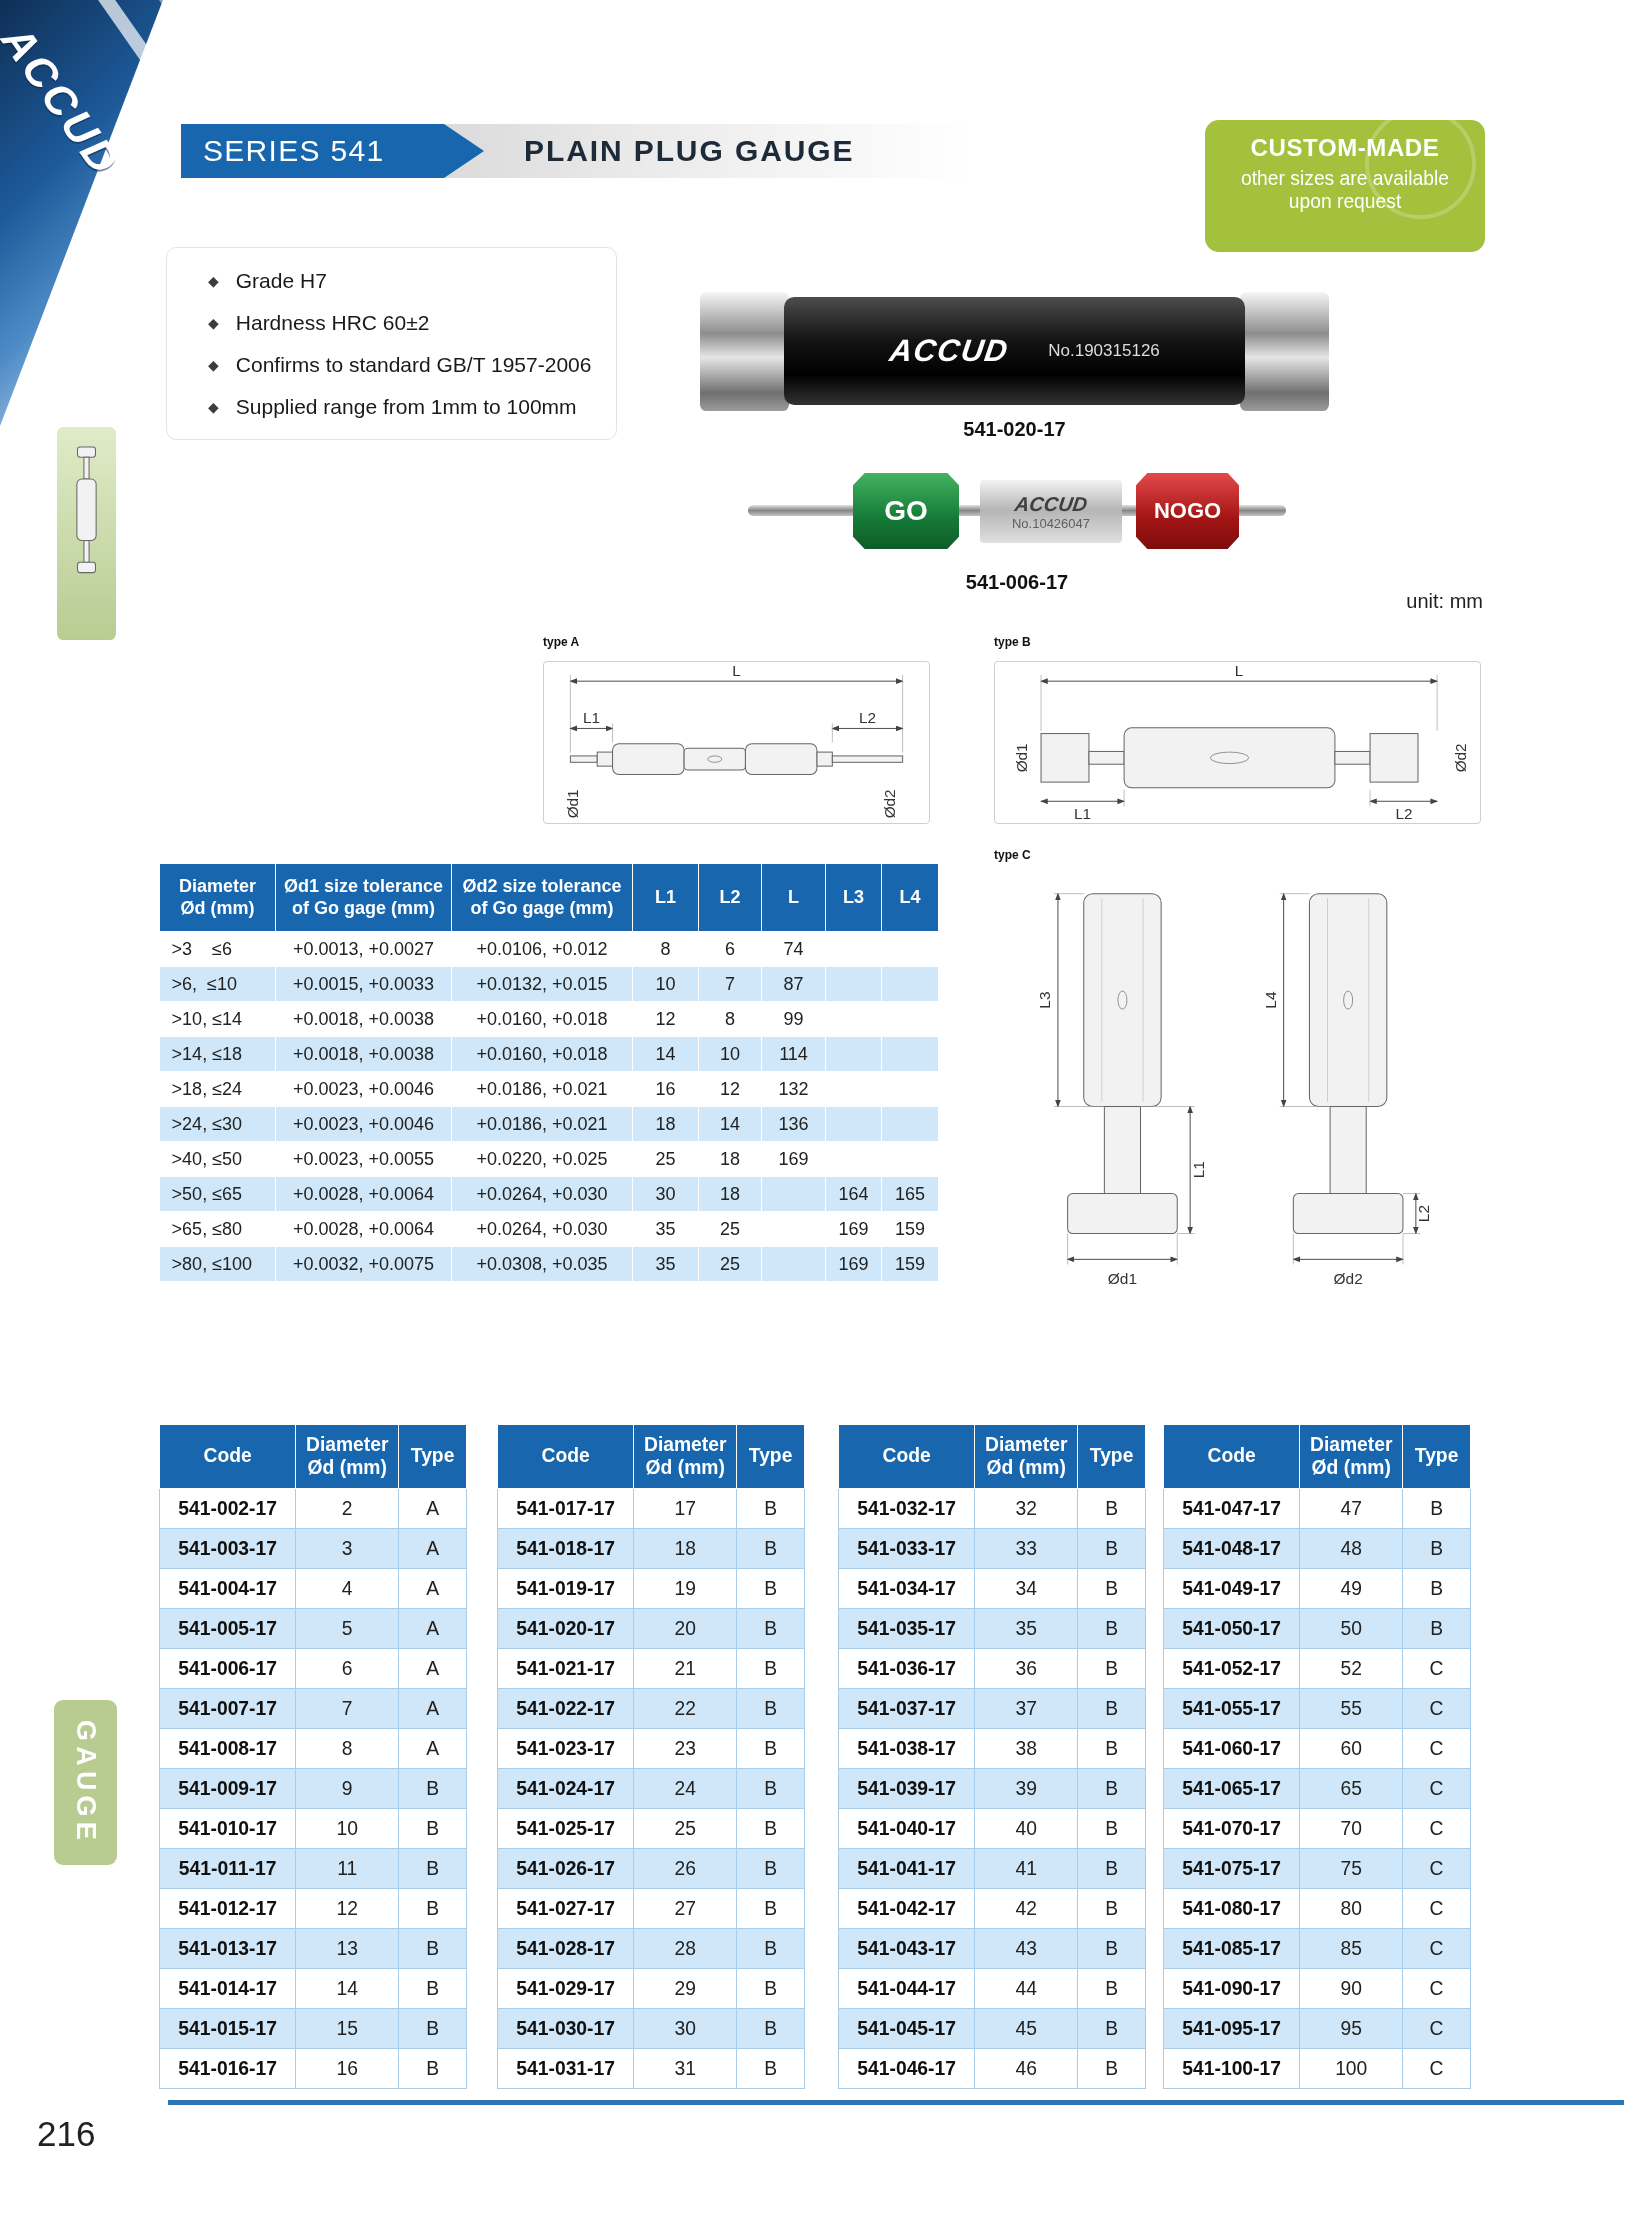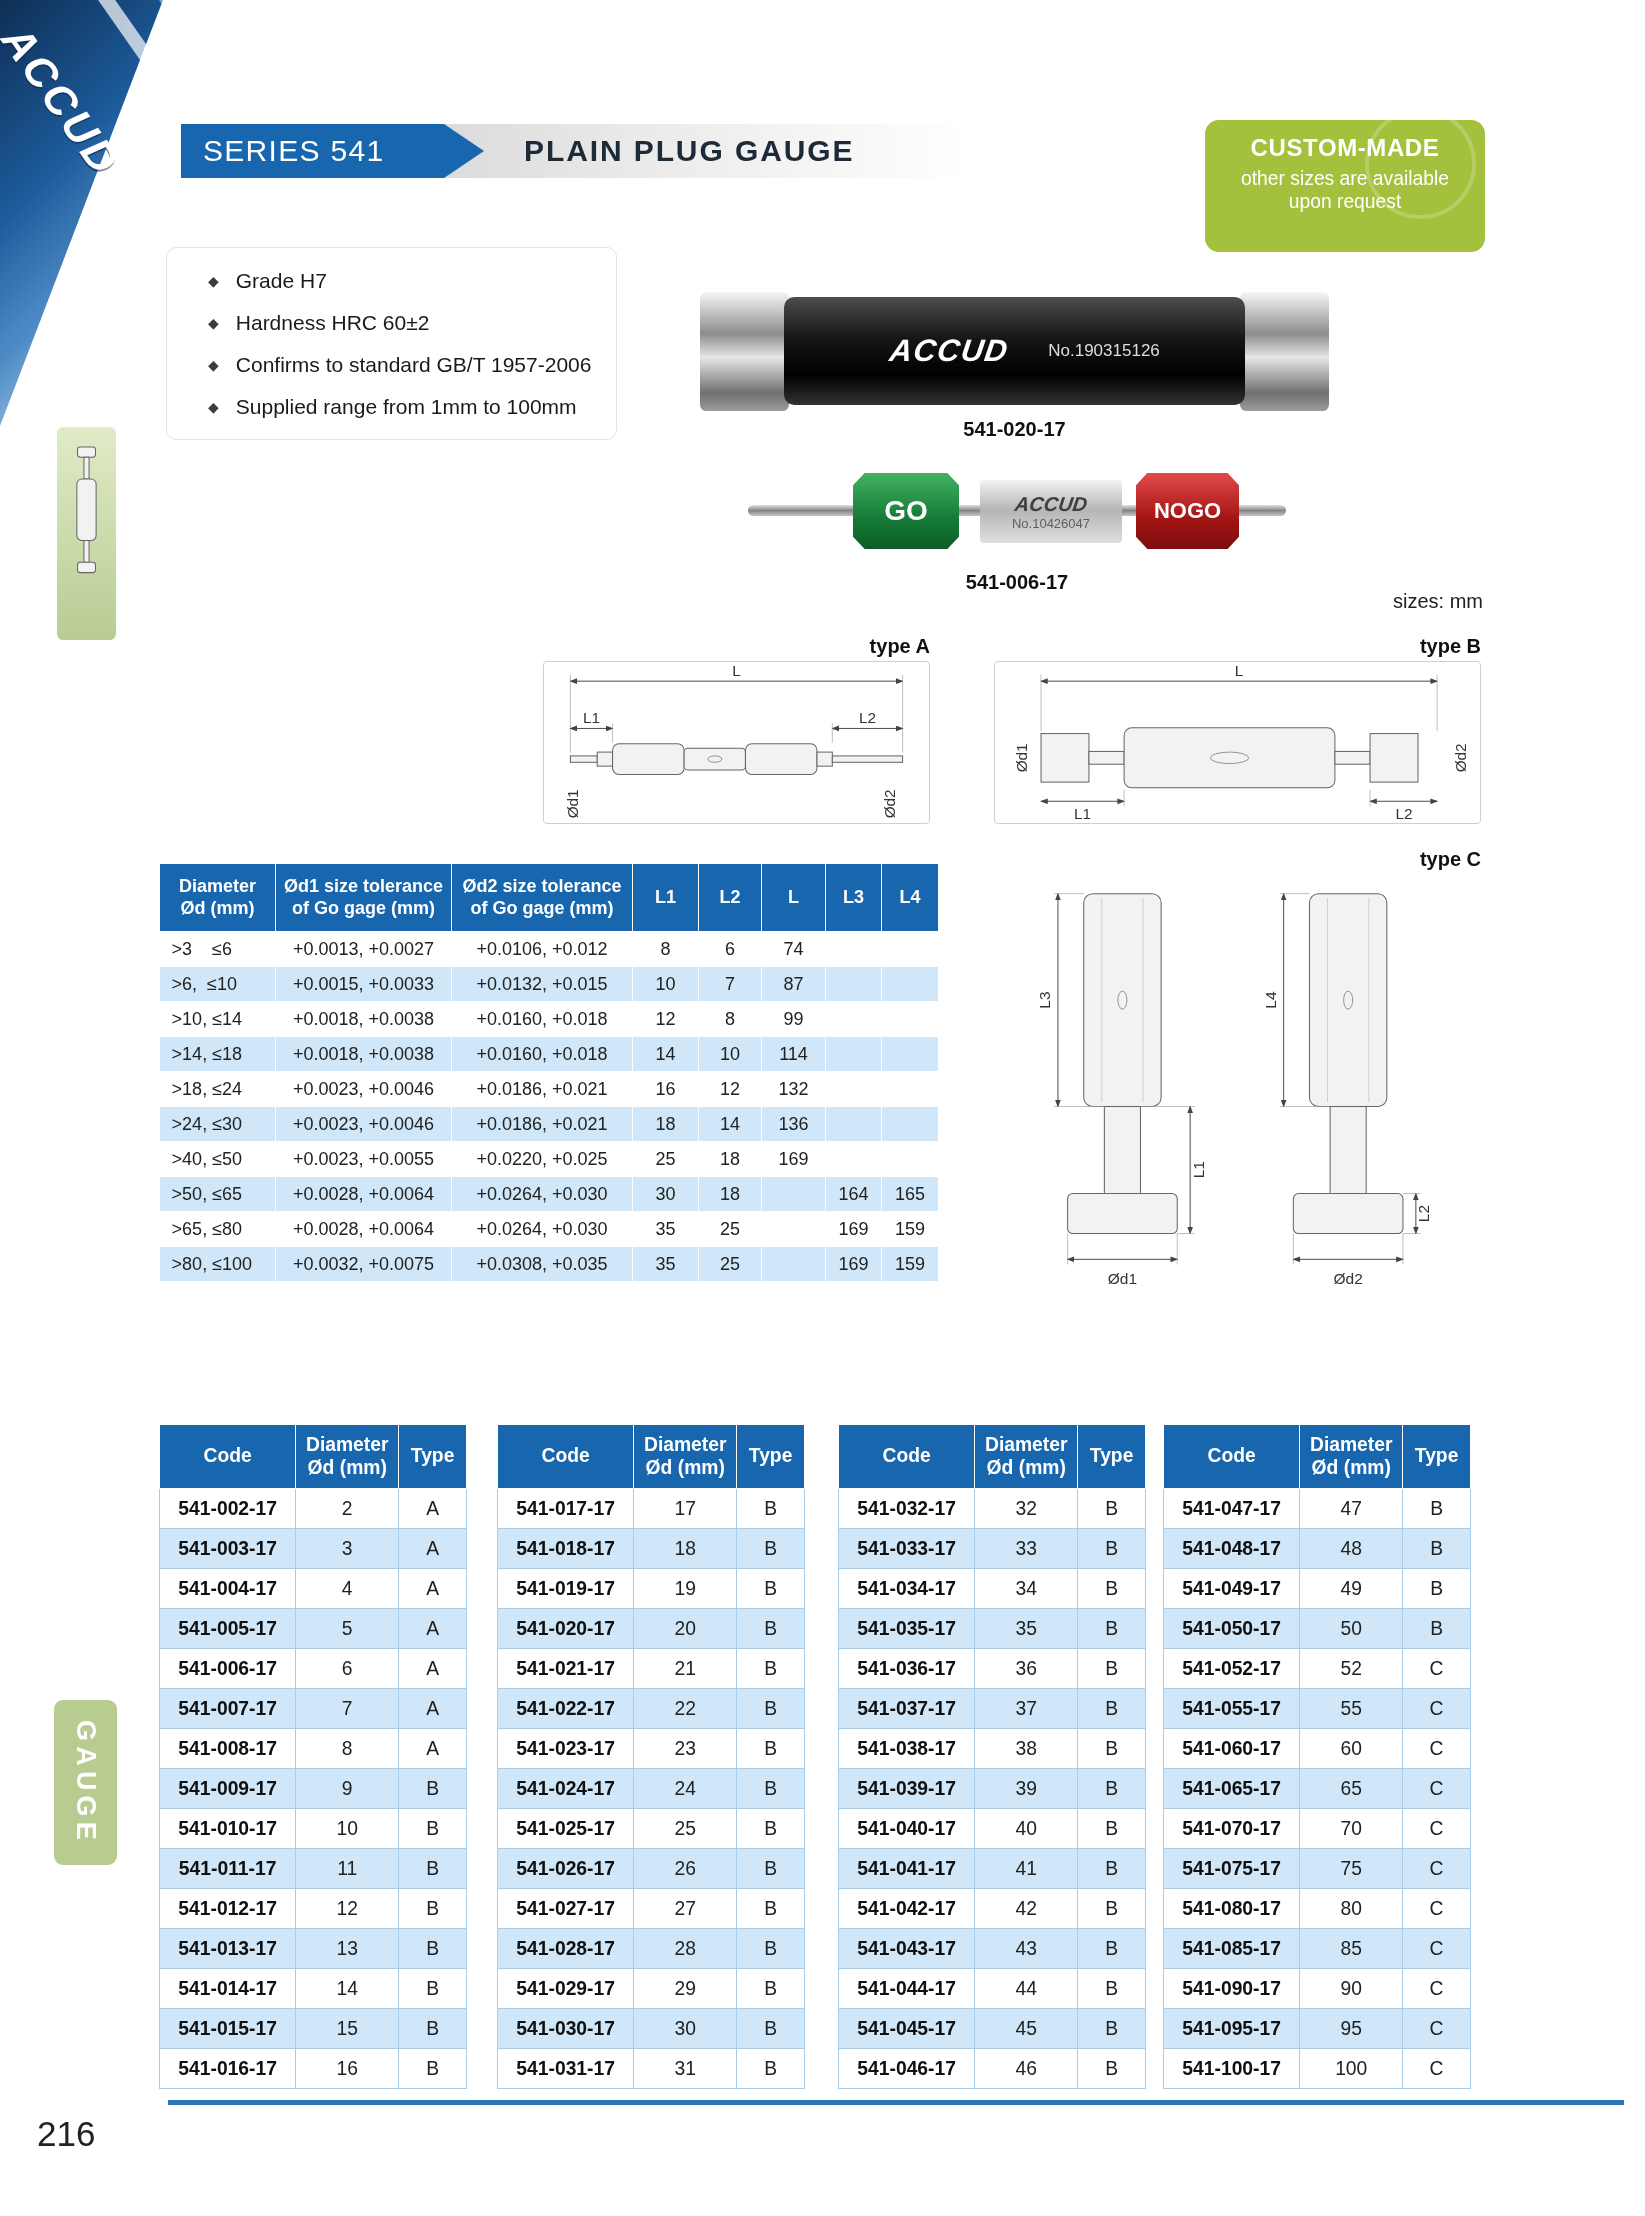--- a/index.html
+++ b/index.html
@@ -68,21 +68,21 @@
   .nogo-block { left:388px; width:103px; font-size:22px; background:linear-gradient(180deg,#e34a4a,#a31414 60%,#7e0d0d); }
   .mid-block { position:absolute; left:232px; top:21px; width:142px; height:63px; border-radius:3.9px;
     background:linear-gradient(180deg,#f2f2f2,#b5b5b5 48%,#e0e0e0); display:flex; flex-direction:column;
     align-items:center; justify-content:center; }
   .mid-block .logo { font-style:italic; font-weight:bold; font-size:20px; color:#3f3f3f; transform:skewX(-8deg); }
   .mid-block .no { font-size:13px; color:#5f5f5f; }
 
   .unit-label { position:absolute; left:1315px; top:590px; width:168px; text-align:right; font-size:20px; color:#222; }
 
   
-  .type-label { position:absolute; text-align:right; font-weight:bold; font-size:20px; color:#111; }
+  .type-label { position:absolute; text-align:left; font-weight:bold; font-size:12px; color:#111; }
   .tla { left:543px; width:387px; top:635px; }
   .tlb { left:994px; width:487px; top:635px; }
   .tlc { left:994px; width:487px; top:848px; }
   svg.draw { position:absolute; }
   svg.framed { border:1.3px solid #cfcfcf; border-radius:3.9px; background:#fff; }
   svg .dim { stroke:#444; stroke-width:1.5; }
   svg .ext { stroke:#9a9a9a; stroke-width:1; }
   svg .inner { stroke:#bbb; stroke-width:1; }
   svg .part { fill:#f2f2f2; stroke:#666; stroke-width:1.6; }
   svg .part2 { fill:none; stroke:#888; stroke-width:1.4; }
@@ -176,21 +176,21 @@
     <div class="rod"></div>
     <div class="hexblk go-block">GO</div>
     <div class="mid-block">
       <span class="logo">ACCUD</span>
       <span class="no">No.10426047</span>
     </div>
     <div class="hexblk nogo-block">NOGO</div>
   </div>
   <div class="caption cap2">541-006-17</div>
 
-  <div class="unit-label">sizes: mm</div>
+  <div class="unit-label">unit: mm</div>
 
   <div class="type-label tla">type A</div>
   <div class="type-label tlb">type B</div>
   <div class="type-label tlc">type C</div>
 
   <svg class="draw framed" style="left:543px;top:661px" width="387" height="163" viewBox="0 0 600 252">
     <defs>
         <marker id="mA" markerWidth="10" markerHeight="8" refX="7" refY="3" orient="auto-start-reverse">
       <path d="M0,0L8,3L0,6Z" fill="#444"></path>
         </marker>

